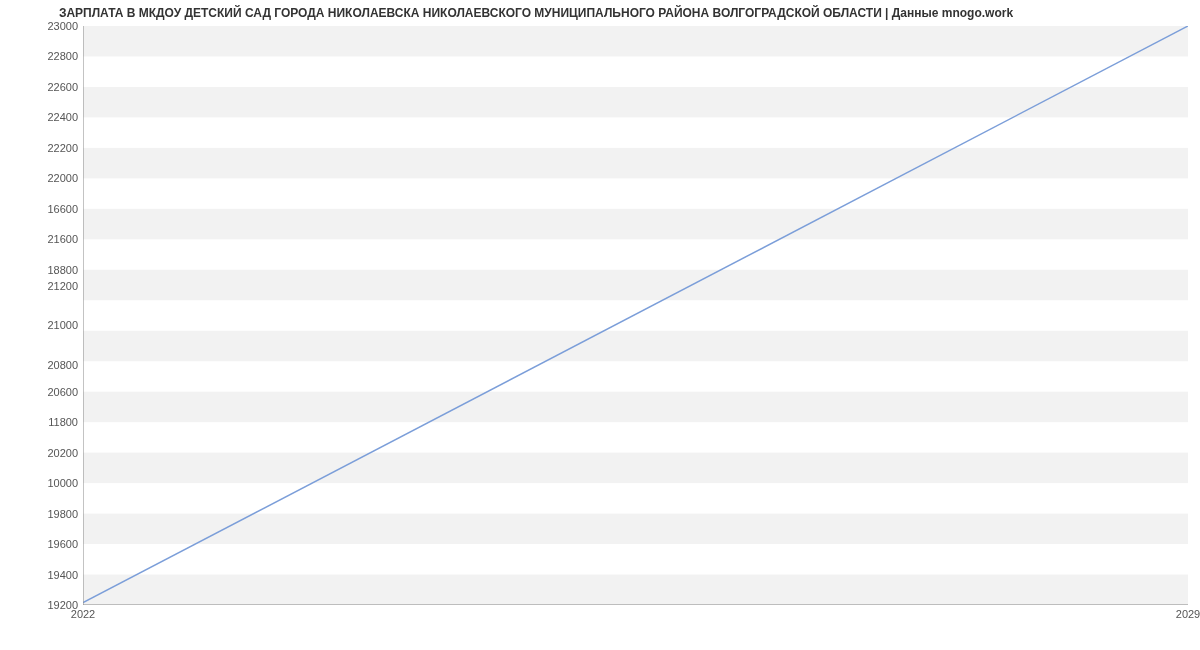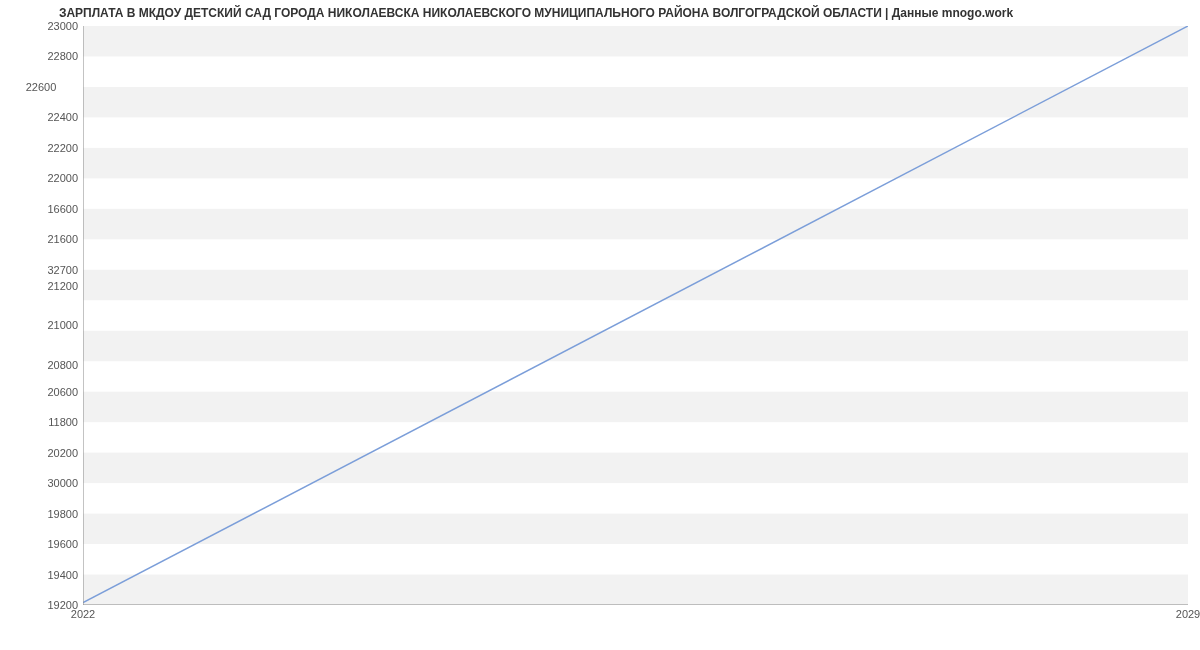--- a/index.html
+++ b/index.html
@@ -79,33 +79,33 @@
   <g id="grids"></g>
   <path class="series-line" id="series-path" d="M 0.00 576.71 L 1105.00 0.00"></path>
   <path class="plot-axis-line" d="M 0 0 L 0 579 L 1105 579"></path>
 </svg>
 
 <div id="y-labels">
     <div class="y-tick-label" style="top: 605px;">19200</div>
     <div class="y-tick-label" style="top: 574.526px;">19400</div>
     <div class="y-tick-label" style="top: 544.053px;">19600</div>
     <div class="y-tick-label" style="top: 513.579px;">19800</div>
-    <div class="y-tick-label" style="top: 483.105px;">30000</div>
+    <div class="y-tick-label" style="top: 483.105px;">10000</div>
     <div class="y-tick-label" style="top: 452.632px;">20200</div>
     <div class="y-tick-label" style="top: 422.158px;">11800</div>
     <div class="y-tick-label" style="top: 391.684px;">20600</div>
     <div class="y-tick-label" style="top: 365px;">20800</div>
     <div class="y-tick-label" style="top: 325px;">21000</div>
     <div class="y-tick-label" style="top: 286px;">21200</div>
-    <div class="y-tick-label" style="top: 269.789px;">32700</div>
+    <div class="y-tick-label" style="top: 269.789px;">18800</div>
     <div class="y-tick-label" style="top: 239.316px;">21600</div>
     <div class="y-tick-label" style="top: 208.842px;">16600</div>
     <div class="y-tick-label" style="top: 178.368px;">22000</div>
     <div class="y-tick-label" style="top: 147.895px;">22200</div>
     <div class="y-tick-label" style="top: 117.421px;">22400</div>
-    <div class="y-tick-label" style="top: 86.9474px; text-align: center;">22600</div>
+    <div class="y-tick-label" style="top: 86.9474px;">22600</div>
     <div class="y-tick-label" style="top: 56.4737px;">22800</div>
     <div class="y-tick-label" style="top: 26px;">23000</div>
   </div>
 <div id="x-labels">
     <div class="x-tick-label" style="left: 83px;">2022</div>
     <div class="x-tick-label" style="left: 1188px;">2029</div>
   </div>
 
 </body></html>

